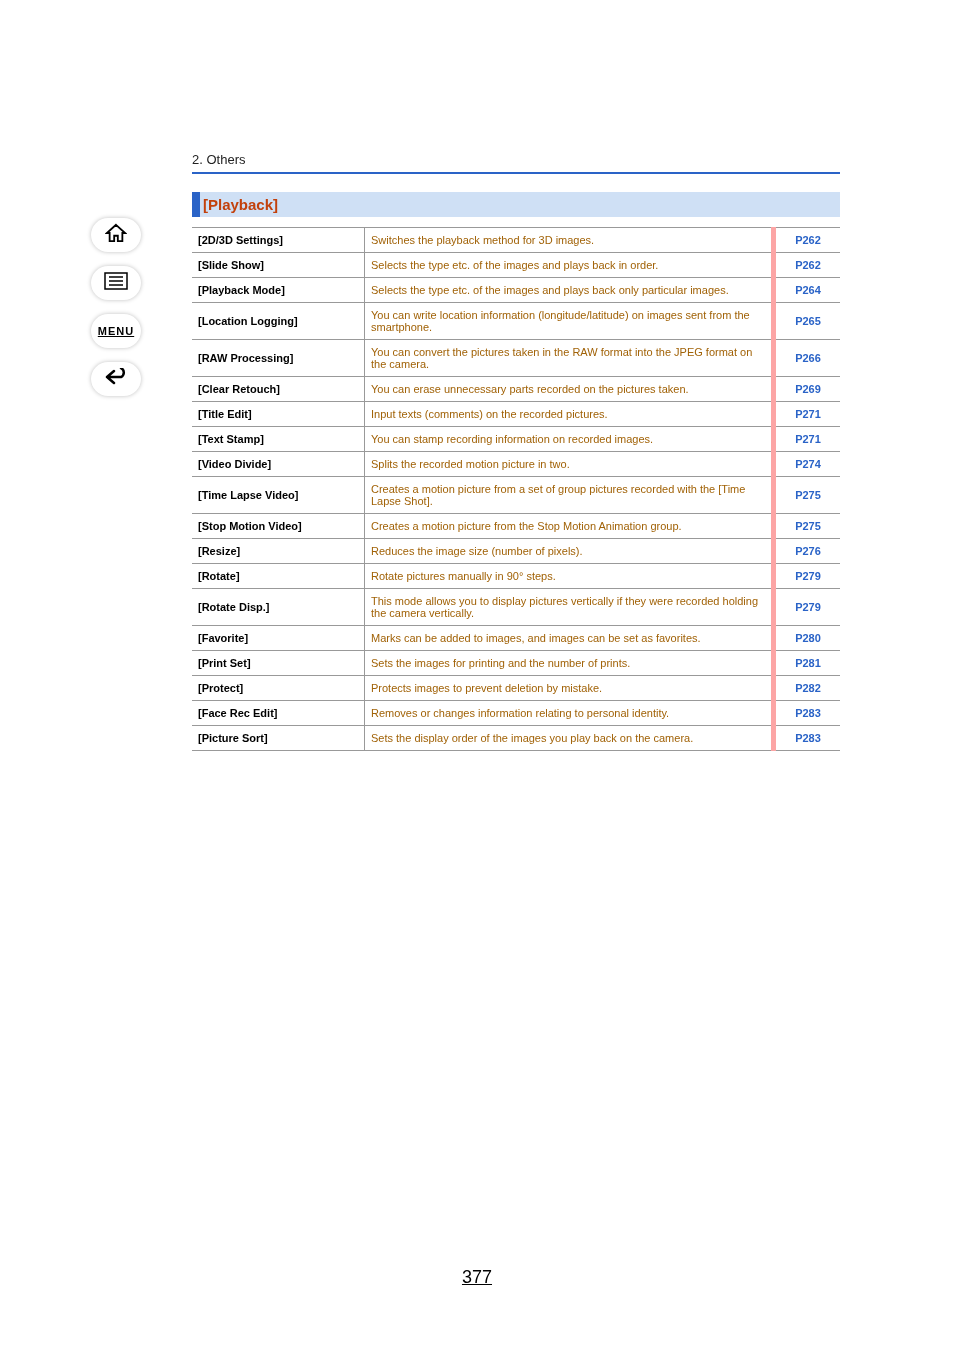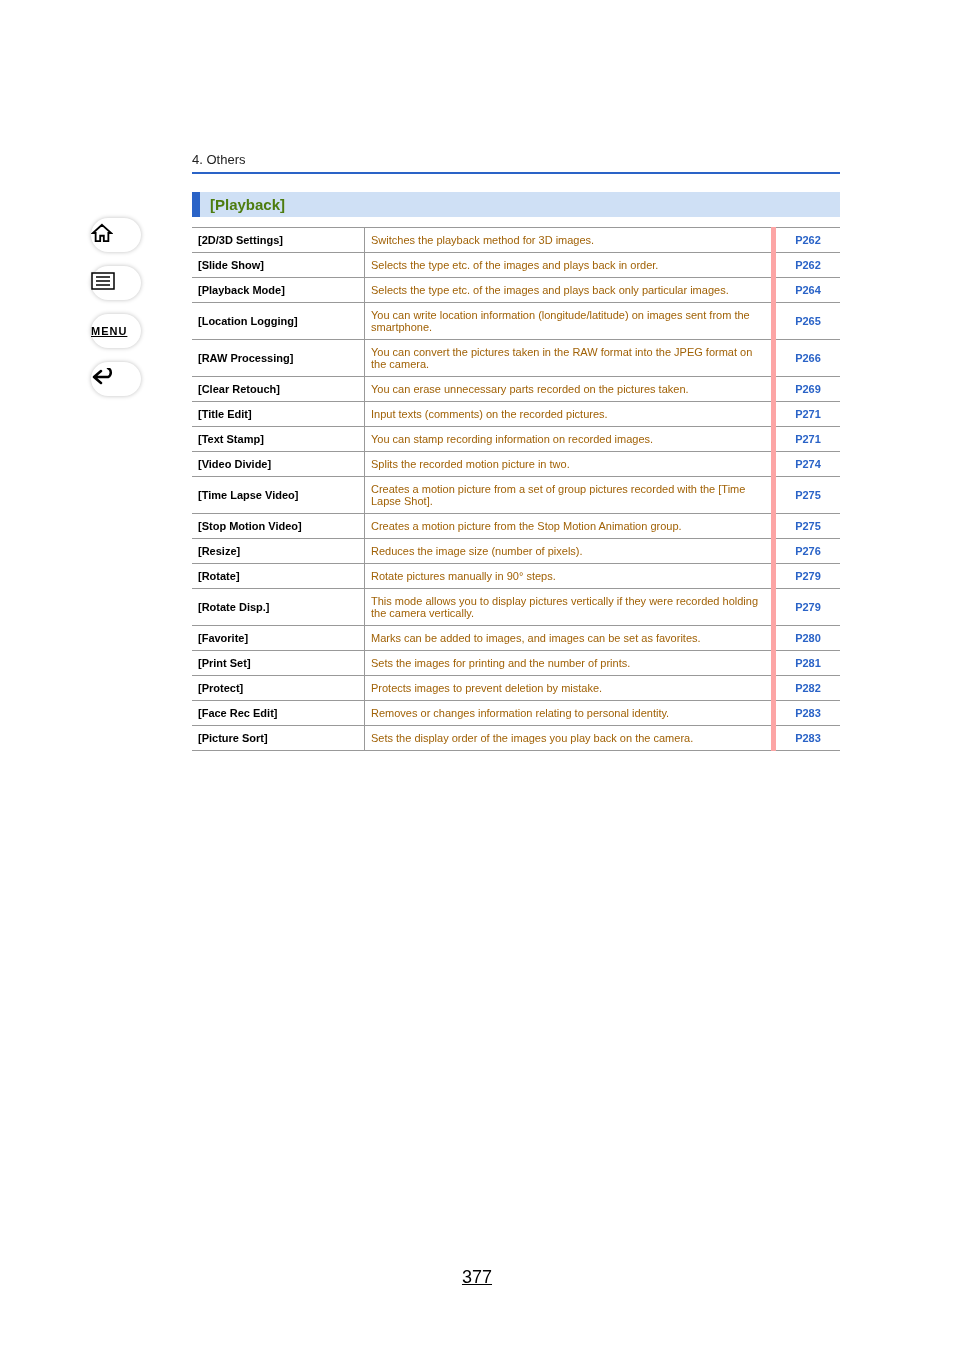--- a/index.html
+++ b/index.html
@@ -25,20 +25,21 @@
     align-items: center;
   }
   .nav-btn {
     width: 50px;
     height: 34px;
     border-radius: 17px;
     background: #fff;
     box-shadow: 0 0 4px rgba(0,0,0,0.25);
     display: flex;
     align-items: center;
+    justify-content: center;
   }
   .nav-btn.menu { font-size: 11px; font-weight: bold; text-decoration: underline; letter-spacing: 1px; }
   .chapter {
     position: absolute;
     left: 192px;
     top: 152px;
     font-size: 13px;
     color: #222;
   }
   .hr-top {
@@ -50,24 +51,24 @@
   }
   .content {
     position: absolute;
     left: 192px;
     top: 192px;
     width: 648px;
   }
   .section-header {
     background: #cfe0f5;
     border-left: 8px solid #2a63c7;
-    padding: 4px 10px;
+    padding: 4px 3px;
     font-size: 15px;
     font-weight: bold;
-    color: #4d7c0f;
+    color: #c2410c;
     margin-bottom: 10px;
   }
   table.menu {
     width: 100%;
     border-collapse: collapse;
     font-size: 11px;
   }
   table.menu td {
     border-top: 1px solid #999;
     border-bottom: 1px solid #999;
@@ -98,21 +99,21 @@
     bottom: 60px;
     text-align: center;
     font-size: 18px;
     text-decoration: underline;
   }
 </style>
 </head>
 <body>
 
 <div class="page">
-  <div class="chapter">4. Others</div>
+  <div class="chapter">2. Others</div>
   <div class="hr-top"></div>
 
   <div class="sidebar">
     <div class="nav-btn">
       <span>
         <svg width="22" height="20" viewBox="0 0 24 22">
             <path d="M12 2 L22 11 H19 V20 H14 V14 H10 V20 H5 V11 H2 Z" fill="none" stroke="#000" stroke-width="2"></path>
           </svg>
       </span>
     </div>

